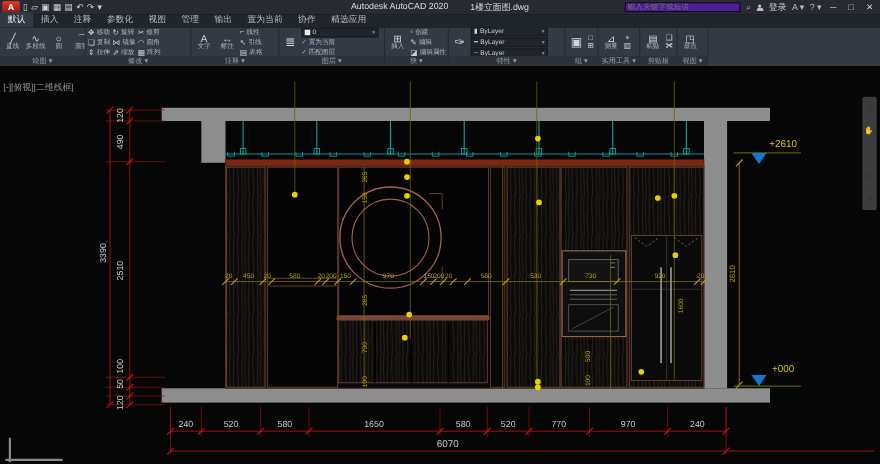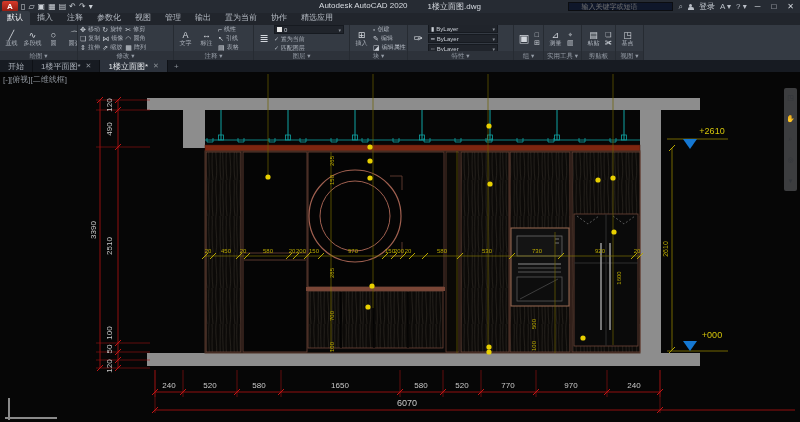--- a/index.html
+++ b/index.html
@@ -10,22 +10,22 @@
   .titlebar{position:absolute;top:0;left:0;width:800px;height:13px;background:#262b33;
             display:flex;align-items:center;color:#c6cbd2;font-size:8px;z-index:5;}
   .logo{width:16px;height:11px;margin:1px 3px 1px 2px;border-radius:2px;
         background:linear-gradient(#d83b2a,#8d1a0f);color:#fff;font-weight:bold;font-size:8px;
         display:flex;align-items:center;justify-content:center;}
   .qat{display:flex;align-items:center;gap:3px;color:#cdd2d8;font-size:8px;}
   .qat span{cursor:default;line-height:11px;}
   .title-text{position:absolute;left:50%;transform:translateX(-50%);white-space:nowrap;
               color:#d8dce2;font-size:8px;display:flex;gap:20px;}
   .tb-right{margin-left:auto;display:flex;align-items:center;gap:5px;padding-right:3px;}
-  .searchbox{width:105px;height:9px;background:#0f172a;border:1px solid #0b0d11;color:#aeb4bd;
-             font-size:7px;padding:0 12px;font-family:inherit;}
+  .searchbox{width:105px;height:9px;background:#4c1d95;border:1px solid #0b0d11;color:#aeb4bd;
+             font-size:7px;padding:0 1px;font-family:inherit;}
   .person{width:6px;height:6px;position:relative;}
   .person:before{content:'';position:absolute;left:1.5px;top:0;width:3px;height:3px;border-radius:50%;background:#b9bec6;}
   .person:after{content:'';position:absolute;left:0;top:3.5px;width:6px;height:2.5px;border-radius:2px 2px 0 0;background:#b9bec6;}
   .winbtn{font-size:8px;color:#d2d6dc;padding:0 3px;line-height:13px;}
   
   .rtabs{position:absolute;top:13px;left:0;width:800px;height:12px;background:#21252c;
          display:flex;align-items:flex-end;font-size:8px;color:#b4bac3;z-index:5;text-align:center;}
   .rtab{padding:1px 7px 2px 7px;white-space:nowrap;}
   .rtab.active{background:#343a43;color:#eceef2;border-radius:2px 2px 0 0;}
   
@@ -334,34 +334,20 @@
             <div class="tool big">
               <span class="g">◳</span>
               <span class="l">基点</span>
             </div>
           </div>
         </div>
         <div class="pname">视图 ▾</div>
       </div>
     </div>
 
-  <div class="ftabs" id="ftabs">
-      <div class="ftab">
-        <span>开始</span>
-      </div>
-      <div class="ftab">
-        <span>1楼平面图*</span>
-        <span class="x">✕</span>
-      </div>
-      <div class="ftab active">
-        <span>1楼立面图*</span>
-        <span class="x">✕</span>
-      </div>
-      <div class="newtab">+</div>
-    </div>
 
   <div class="canvas">
     <div class="vplabel">[-][俯视][二维线框]</div>
     <div class="navbar" id="navbar">
         <span>◳</span>
         <span>✋</span>
         <span>⌕</span>
         <span>◎</span>
         <span>▾</span>
       </div>

